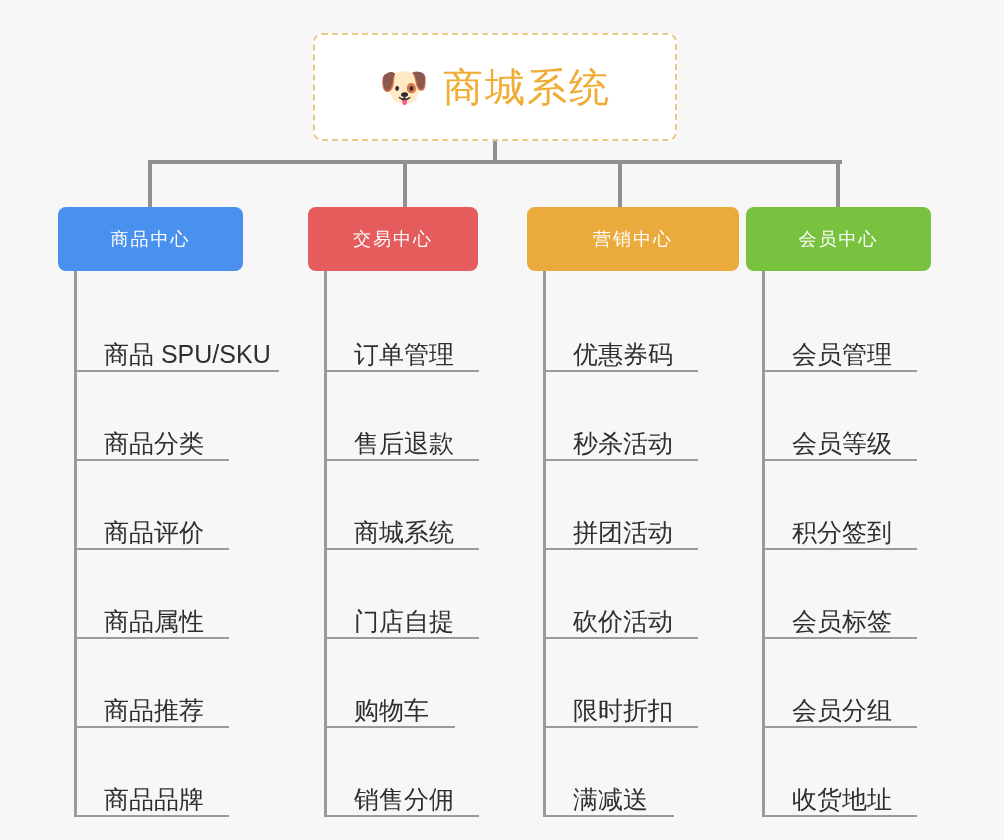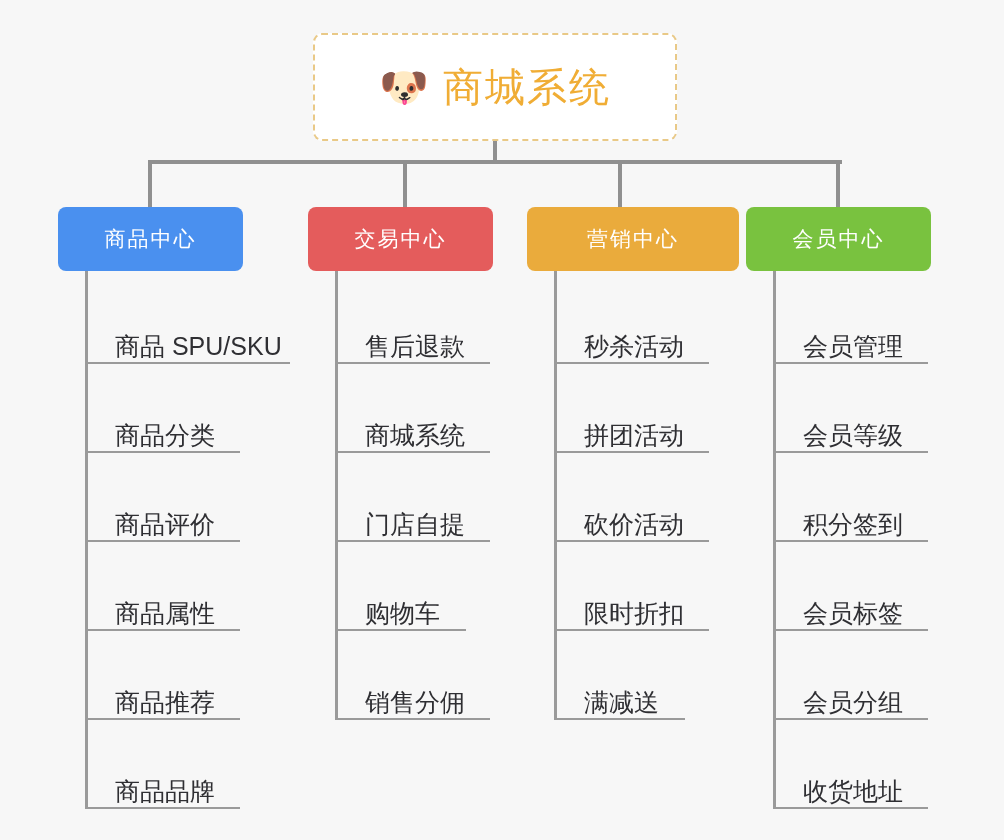--- a/index.html
+++ b/index.html
@@ -78,28 +78,28 @@
     top: 207px;
   }
   .cat-header {
     box-sizing: border-box;
     height: 64px;
     border-radius: 8px;
     display: flex;
     align-items: center;
     justify-content: center;
     color: #ffffff;
-    font-size: 21px;
+    font-size: 18px;
     letter-spacing: 2px;
     white-space: nowrap;
   }
   .leaf-list {
     position: relative;
-    margin-left: 27px;
-    padding-top: 4px;
+    margin-left: 16px;
+    padding-top: 12px;
     text-align: right;
   }
   
   .trunk {
     position: absolute;
     left: 0;
     top: 0;
     bottom: 0;
     width: 3px;
     background: #9a9a9a;
@@ -176,25 +176,29 @@
             <div class="leaf-underline" style="width: 155px;"></div>
             <span class="leaf-label">商品推荐</span>
           </div>
           <div class="leaf">
             <div class="leaf-underline" style="width: 155px;"></div>
             <span class="leaf-label">商品品牌</span>
           </div>
         </div>
       </div>
       <div class="column" style="left: 308px;">
-        <div class="cat-header" style="width: 185px; background: rgb(228, 92, 92);">
+        <div class="cat-header" style="width: 170px; background: rgb(228, 92, 92);">
           <span>交易中心</span>
         </div>
         <div class="leaf-list">
           <div class="trunk"></div>
+          <div class="leaf">
+            <div class="leaf-underline" style="width: 155px;"></div>
+            <span class="leaf-label">订单管理</span>
+          </div>
           <div class="leaf">
             <div class="leaf-underline" style="width: 155px;"></div>
             <span class="leaf-label">售后退款</span>
           </div>
           <div class="leaf">
             <div class="leaf-underline" style="width: 155px;"></div>
             <span class="leaf-label">商城系统</span>
           </div>
           <div class="leaf">
             <div class="leaf-underline" style="width: 155px;"></div>
@@ -211,20 +215,24 @@
         </div>
       </div>
       <div class="column" style="left: 527px;">
         <div class="cat-header" style="width: 212px; background: rgb(234, 171, 60);">
           <span>营销中心</span>
         </div>
         <div class="leaf-list">
           <div class="trunk"></div>
           <div class="leaf">
             <div class="leaf-underline" style="width: 155px;"></div>
+            <span class="leaf-label">优惠券码</span>
+          </div>
+          <div class="leaf">
+            <div class="leaf-underline" style="width: 155px;"></div>
             <span class="leaf-label">秒杀活动</span>
           </div>
           <div class="leaf">
             <div class="leaf-underline" style="width: 155px;"></div>
             <span class="leaf-label">拼团活动</span>
           </div>
           <div class="leaf">
             <div class="leaf-underline" style="width: 155px;"></div>
             <span class="leaf-label">砍价活动</span>
           </div>

